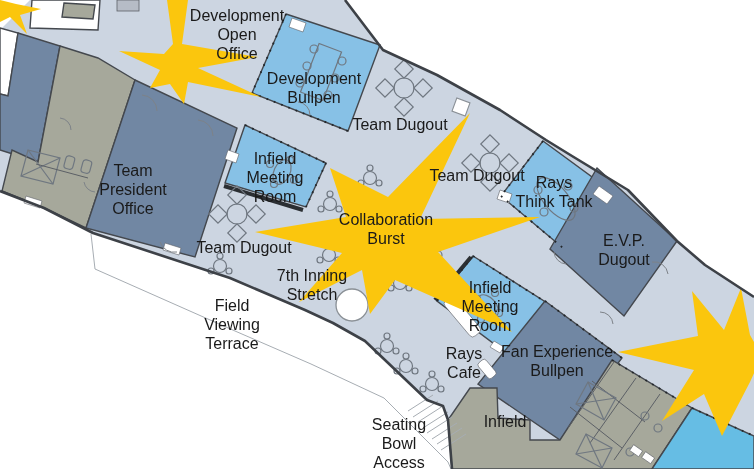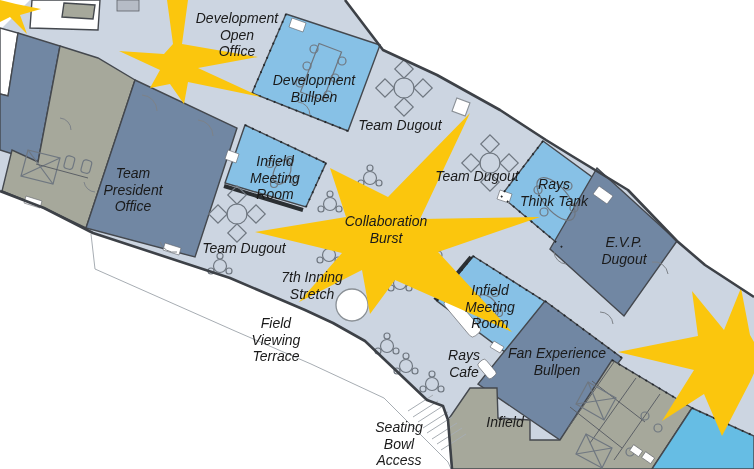--- a/index.html
+++ b/index.html
@@ -16,21 +16,21 @@
   .rm{stroke:#44484e;stroke-width:1.4;}
   .wallx{fill:none;stroke:var(--wall);stroke-width:2.6;stroke-linejoin:round;}
   .thin{fill:none;stroke:#a7adb3;stroke-width:1;}
   .part{fill:none;stroke:#5c6066;stroke-width:1;}
   .furn{fill:none;stroke:#6f7780;stroke-width:1.2;}
   .dots{fill:none;stroke:#23272b;stroke-width:1.8;stroke-dasharray:1.8 6;}
   .bar{fill:none;stroke:#2b2f33;stroke-width:4;}
   .gap{fill:#ffffff;stroke:#5c6066;stroke-width:0.6;}
   .arc{fill:none;stroke:#7d8288;stroke-width:1;}
   .lbl{position:absolute;transform:translate(-50%,-50%);text-align:center;
-       white-space:pre-line;font-size:14px;line-height:1.18;color:var(--text,#1a1a1a);font-style:italic;}
+       white-space:pre-line;font-size:16px;line-height:1.18;color:var(--text,#1a1a1a);}
 </style>
 </head>
 <body>
 
 <div class="stage">
 <svg width="754" height="469" viewBox="0 0 754 469">
 
   <polygon class="f-floor" points="30,0 345,0 383,50 437,75 500,110 546,140 572,156 628,190 677,241 705,265 754,297 754,469 452,469 448,420 443,406 427,400 365,341 333,323 305,310 230,278 160,255 93,233 44,208 0,191 0,30"></polygon>
 
   <polyline class="thin" points="91,234 95,269 235,331 311,364 384,398 448,462 451,469"></polyline>
@@ -271,21 +271,21 @@
     <div class="lbl" style="left: 386px; top: 230px;">Collaboration
 Burst</div>
     <div class="lbl" style="left: 244px; top: 248px;">Team Dugout</div>
     <div class="lbl" style="left: 624px; top: 251px;">E.V.P.
 Dugout</div>
     <div class="lbl" style="left: 312px; top: 286px;">7th Inning
 Stretch</div>
     <div class="lbl" style="left: 490px; top: 307px;">Infield
 Meeting
 Room</div>
-    <div class="lbl" style="left: 232px; top: 340px; margin-left: 44px;">Field
+    <div class="lbl" style="left: 232px; top: 325px;">Field
 Viewing
 Terrace</div>
     <div class="lbl" style="left: 464px; top: 364px;">Rays
 Cafe</div>
     <div class="lbl" style="left: 557px; top: 362px;">Fan Experience
 Bullpen</div>
     <div class="lbl" style="left: 505px; top: 422px;">Infield</div>
     <div class="lbl" style="left: 399px; top: 444px;">Seating
 Bowl
 Access</div>

